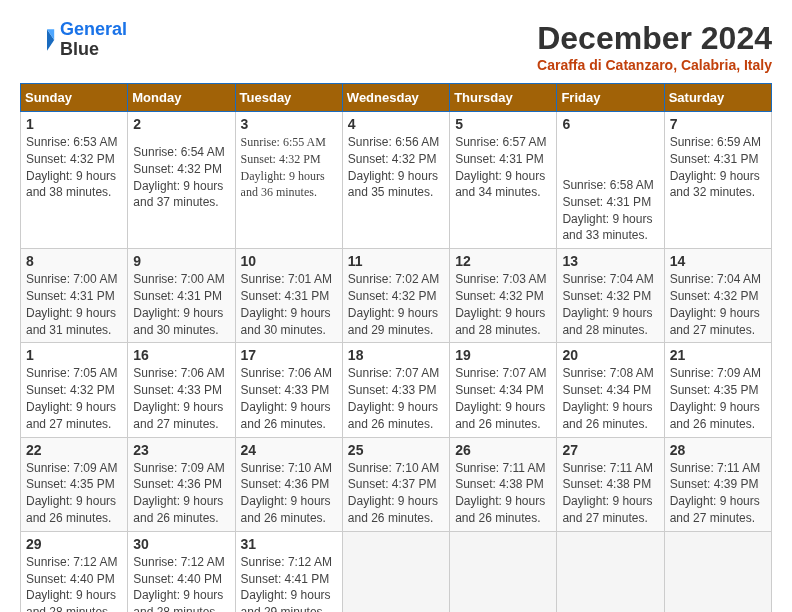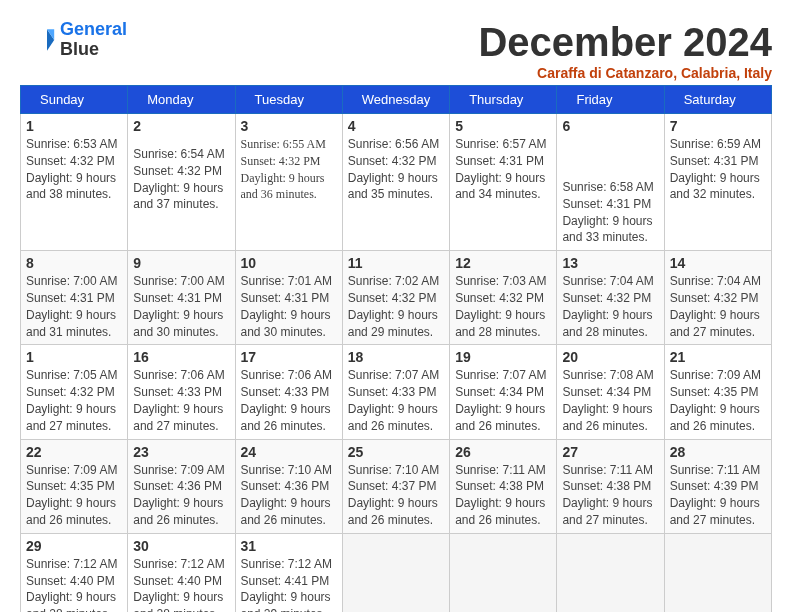--- a/index.html
+++ b/index.html
@@ -7,21 +7,21 @@
       font-family: Arial, sans-serif;
       background: #fff;
       width: 792px;
       min-height: 612px;
       padding: 20px;
     }
     .header-section {
       display: flex;
       justify-content: space-between;
       align-items: flex-start;
-      margin-bottom: 4px;
+      margin-bottom: 10px;
     }
     .logo {
       display: flex;
       align-items: center;
     }
     .logo-text {
       font-size: 18px;
       font-weight: bold;
       color: #333;
       line-height: 1.1;
@@ -31,41 +31,41 @@
     }
     .logo-icon {
       width: 36px;
       height: 36px;
       margin-right: 4px;
     }
     .title-section {
       text-align: right;
     }
     .calendar-title {
-      font-size: 40px;
+      font-size: 32px;
       font-weight: bold;
       color: #333;
     }
     .calendar-subtitle {
       font-size: 14px;
       color: #c2410c;
       font-weight: bold;
     }
     .calendar-table {
       width: 100%;
       border-collapse: collapse;
       font-size: 11px;
     }
     .calendar-table thead th {
-      background-color: #1d4ed8;
+      background-color: #a16207;
       color: #fff;
-      padding: 6px 19px;
+      padding: 6px 4px;
       text-align: left;
       font-size: 13px;
-      font-weight: normal;
+      font-weight: bold;
       border: 1px solid #1a6bbf;
     }
     .calendar-table tbody td {
       border: 1px solid #ccc;
       padding: 4px 5px;
       vertical-align: top;
       width: calc(100% / 7);
       min-height: 80px;
       background: #fff;
     }

